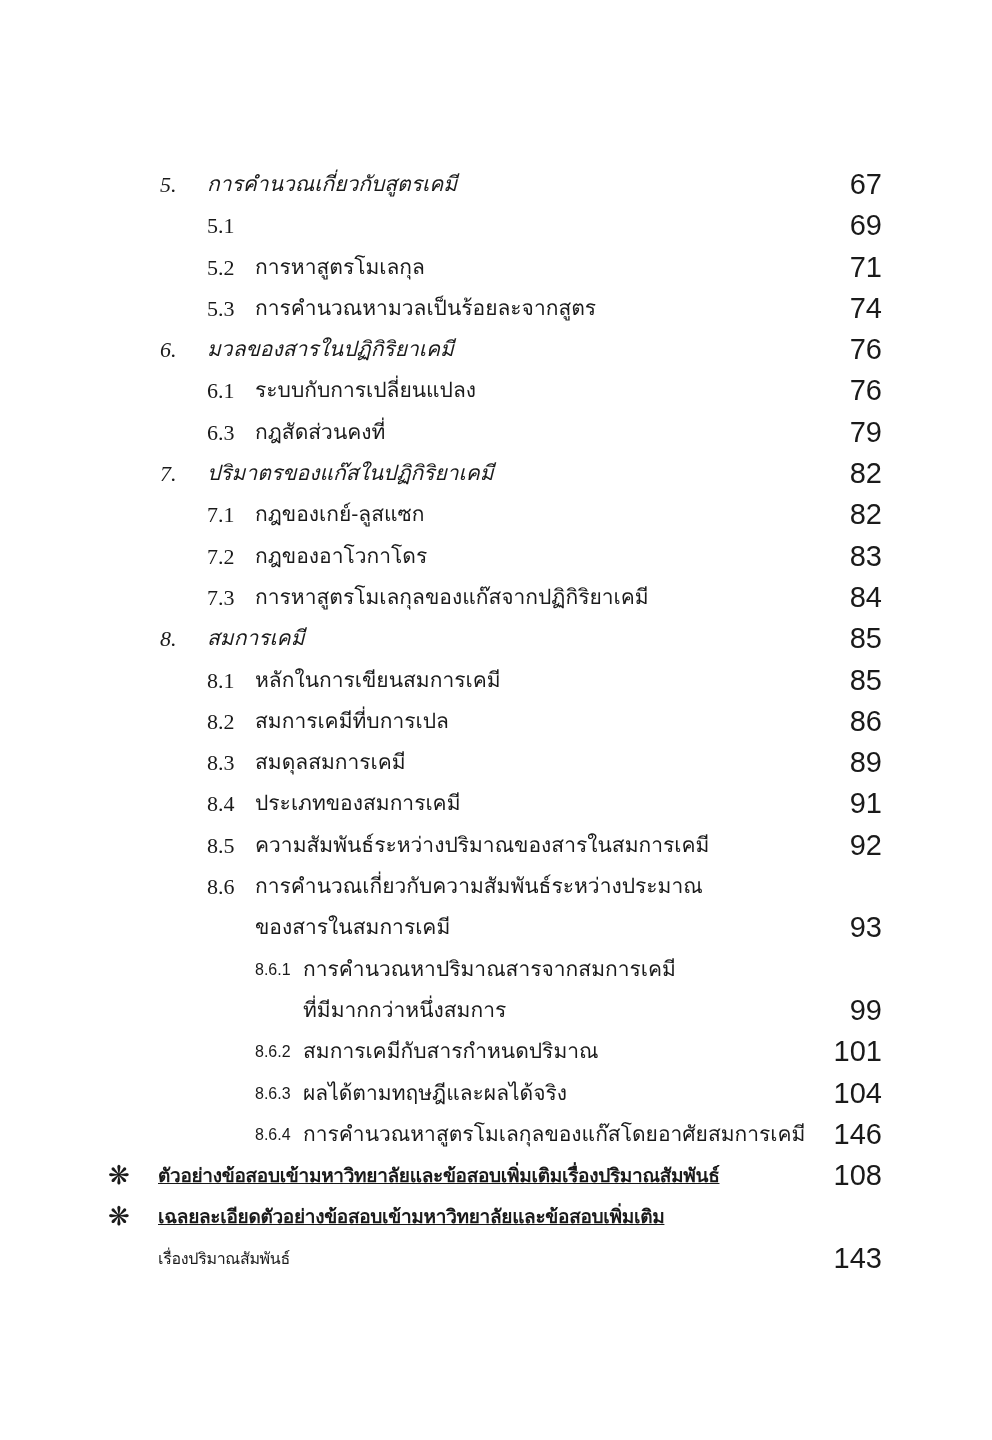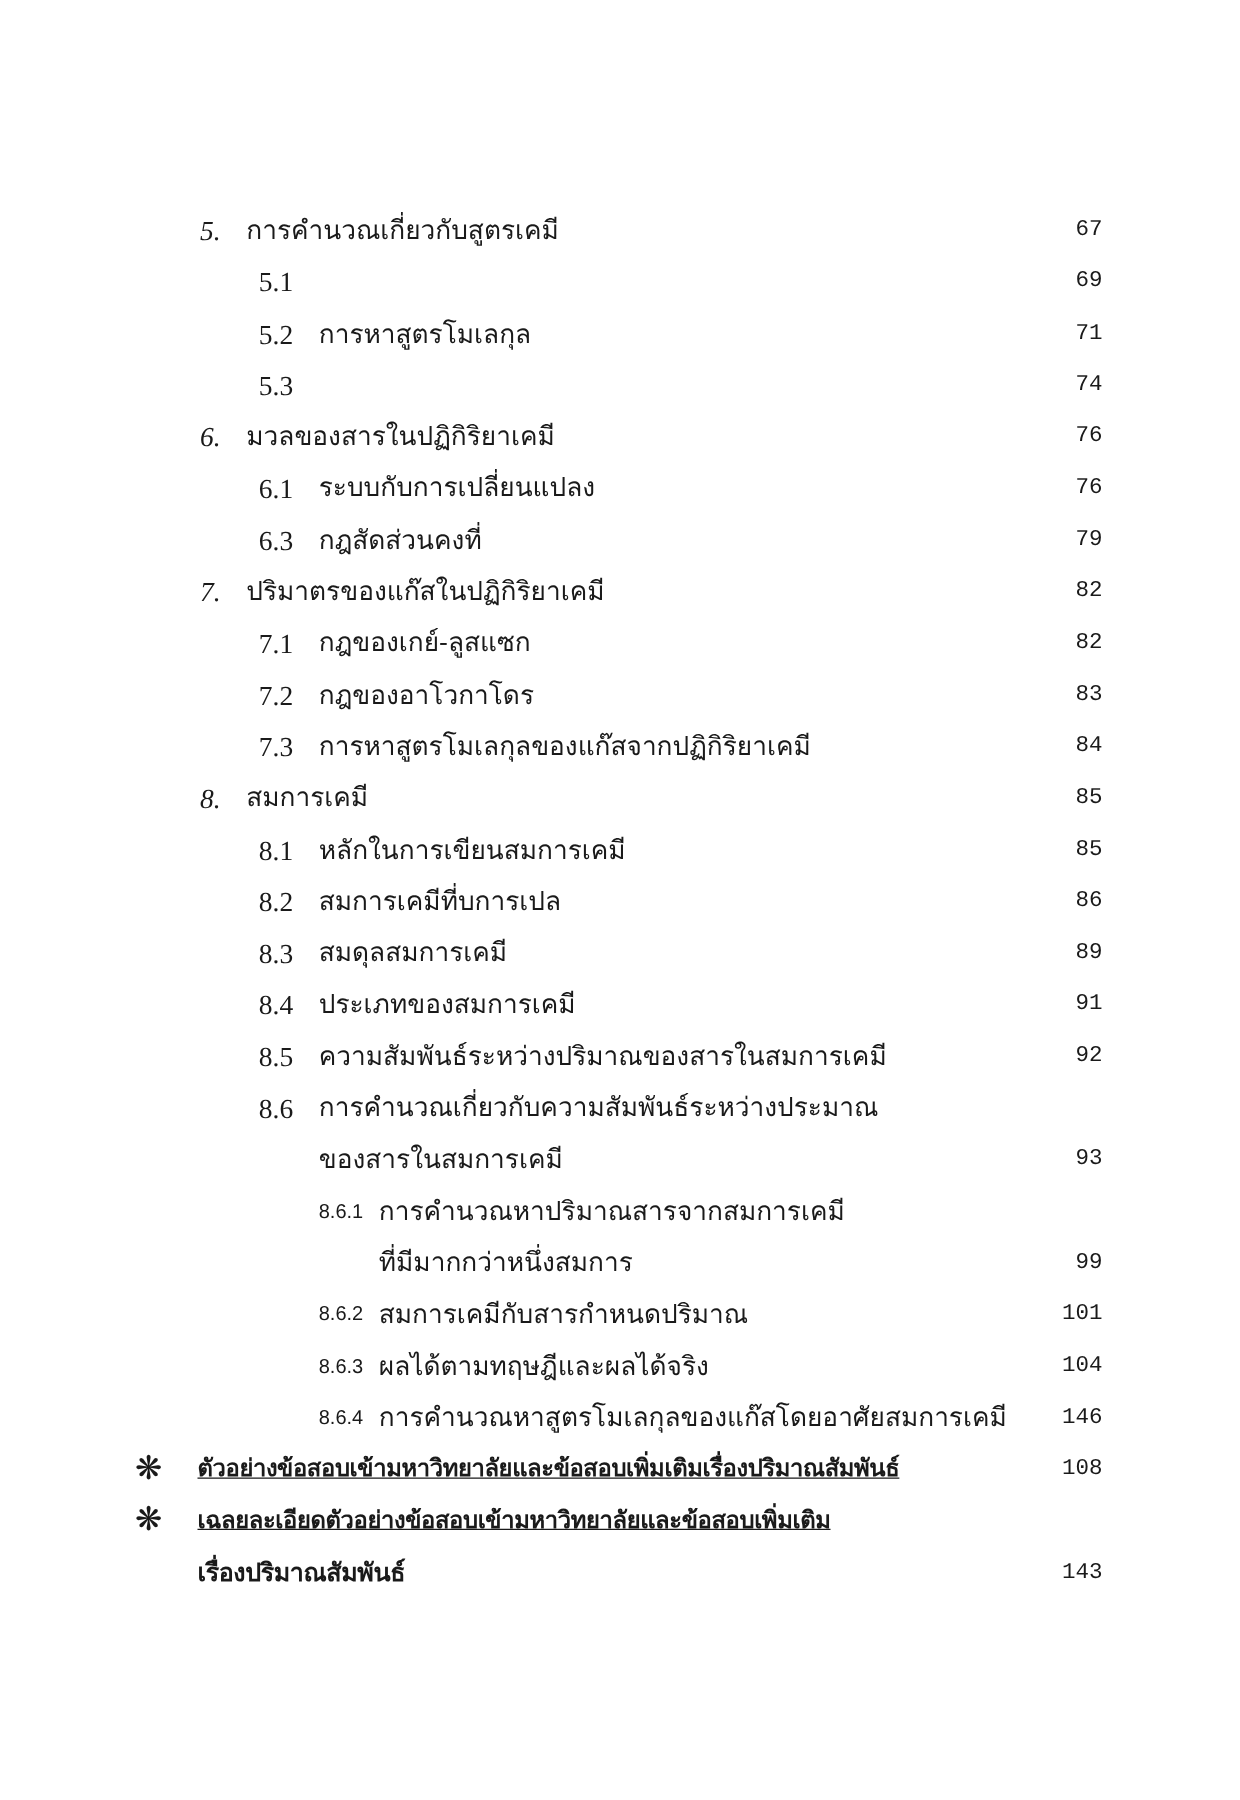--- a/index.html
+++ b/index.html
@@ -1,32 +1,32 @@
 <!DOCTYPE html>
 <html><head>
   <meta charset="utf-8">
   <style>
     html, body { margin: 0; padding: 0; background: #ffffff; }
     body { width: 992px; height: 1440px; position: relative; overflow: hidden;
            font-family: "DejaVu Serif", "Liberation Serif", serif; color: #1a1a1a; }
     .toc { position: absolute; left: 0; top: 164px; width: 992px; }
     .row { position: relative; height: 41.3px; line-height: 41.3px; font-size: 21px; white-space: nowrap; }
     .num, .title, .page, .bullet { position: absolute; top: 0; }
-    .page { right: 110px; text-align: center; font-family: Liberation Mono, monospace; font-size: 18px; }
+    .page { right: 110px; text-align: center; font-family: Liberation Sans, sans-serif; font-size: 29px; }
     .lvl1 .num { left: 160px; font-style: italic; font-family: "Liberation Serif", serif; font-size: 22px; }
-    .lvl1 .title { left: 197px; }
+    .lvl1 .title { left: 207px; font-style: italic; }
     .lvl2 .num { left: 207px; font-family: "Liberation Serif", serif; font-size: 22px; }
     .lvl2 .title { left: 255px; }
     .lvl2c .title { left: 255px; }
     .lvl3 .num { left: 255px; font-family: Liberation Sans, sans-serif; font-size: 16px; }
     .lvl3 .title { left: 303px; }
     .lvl3c .title { left: 303px; }
     .extra .bullet { left: 108px; font-size: 26px; font-family: "DejaVu Sans", sans-serif; }
     .extra .title { left: 158px; font-weight: bold; font-family: "DejaVu Sans", sans-serif; font-size: 19px; letter-spacing: -0.3px; text-decoration: underline; }
-    .extrac .title { left: 158px; font-weight: bold; font-family: "DejaVu Sans", sans-serif; font-size: 20px; letter-spacing: -0.3px; }
+    .extrac .title { left: 158px; font-weight: normal; font-family: "DejaVu Sans", sans-serif; font-size: 16px; letter-spacing: -0.3px; }
   </style>
 </head>
 <body>
 
 <div class="toc">
   <div class="row lvl1">
     <span class="num">5.</span>
     <span class="title">การคำนวณเกี่ยวกับสูตรเคมี</span>
     <span class="page">67</span>
   </div>
@@ -34,20 +34,21 @@
     <span class="num">5.1</span>
     <span class="page">69</span>
   </div>
   <div class="row lvl2">
     <span class="num">5.2</span>
     <span class="title">การหาสูตรโมเลกุล</span>
     <span class="page">71</span>
   </div>
   <div class="row lvl2">
     <span class="num">5.3</span>
+    <span class="title">การคำนวณหามวลเป็นร้อยละจากสูตร</span>
     <span class="page">74</span>
   </div>
   <div class="row lvl1">
     <span class="num">6.</span>
     <span class="title">มวลของสารในปฏิกิริยาเคมี</span>
     <span class="page">76</span>
   </div>
   <div class="row lvl2">
     <span class="num">6.1</span>
     <span class="title">ระบบกับการเปลี่ยนแปลง</span>

